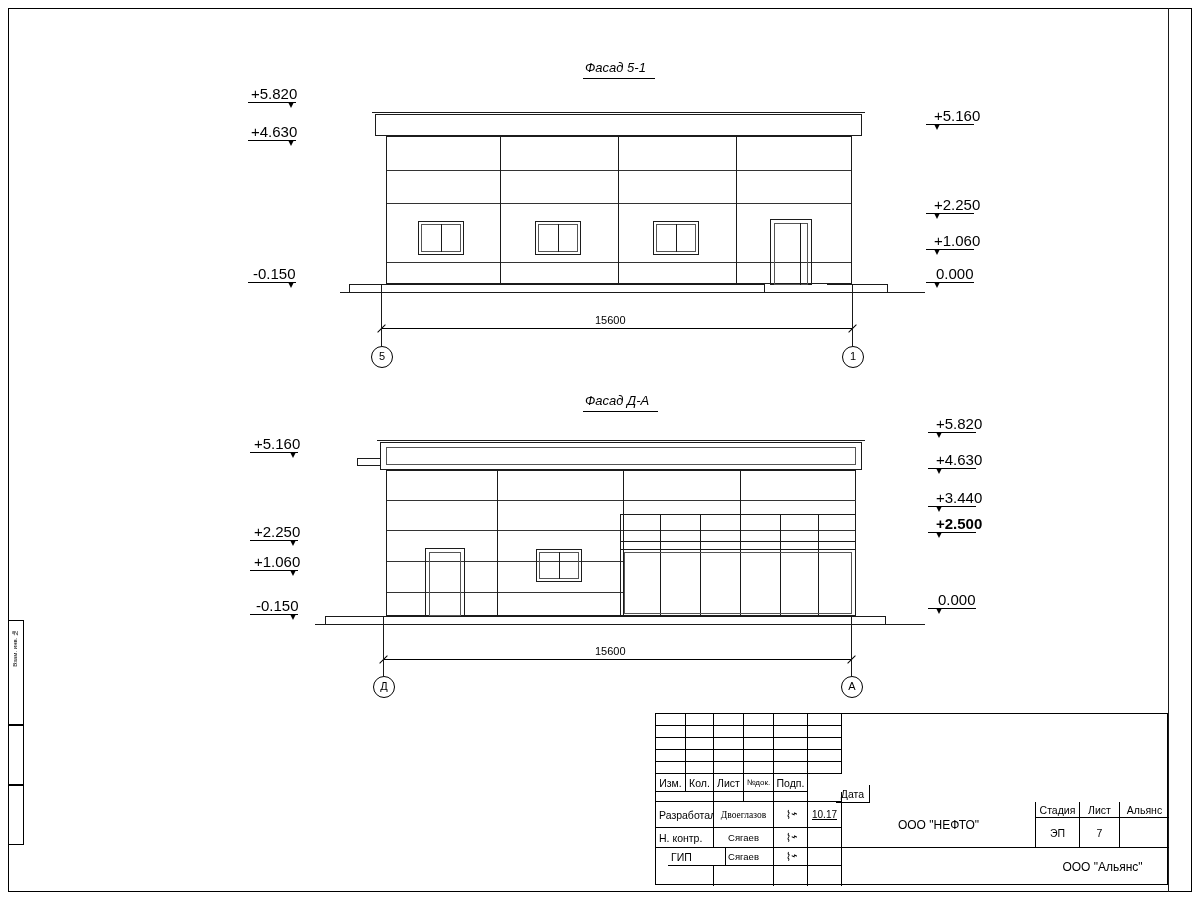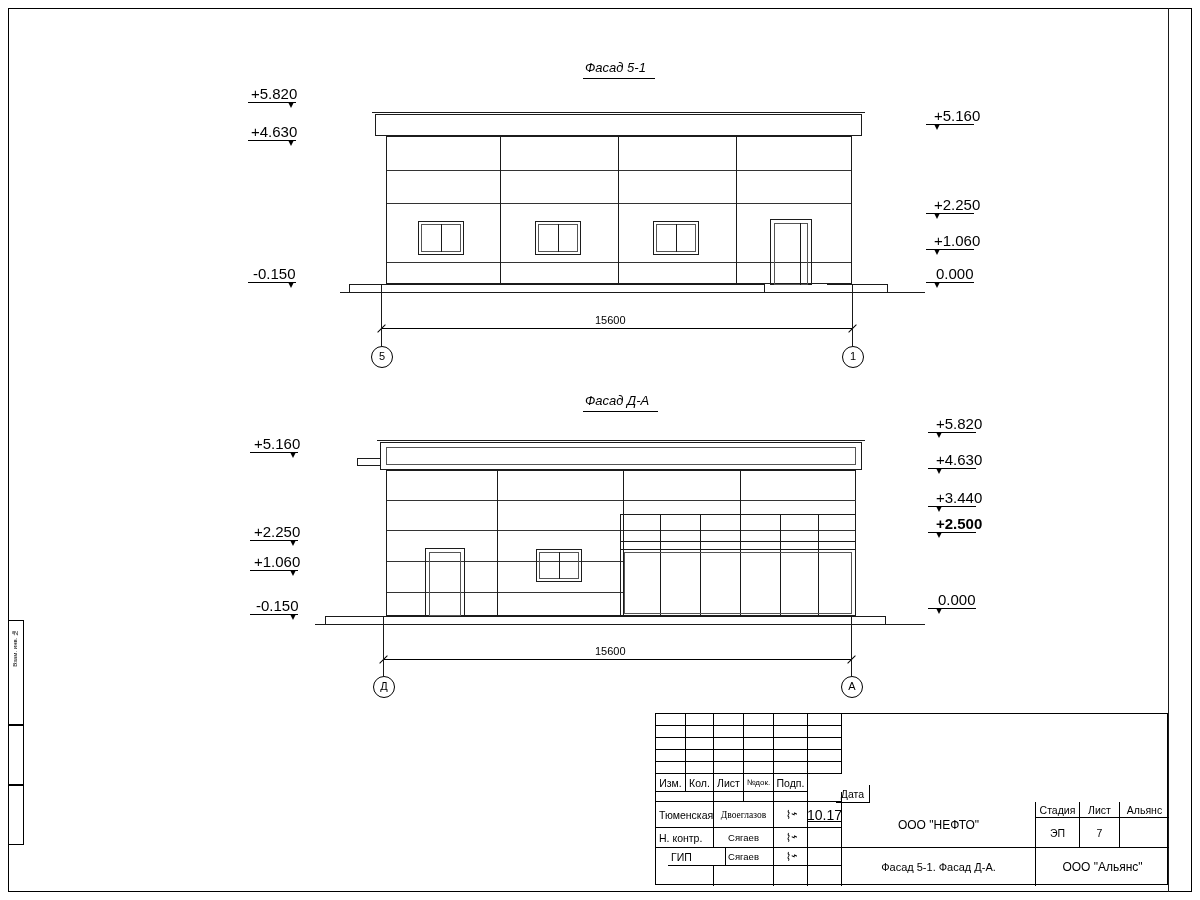--- a/index.html
+++ b/index.html
@@ -349,26 +349,26 @@
     <div class="cell bdr-r bdr-b" style="left:88px; top:60px; width:30px; height:18px; font-size:8px;">№док.</div>
     <div class="cell bdr-r bdr-b" style="left:118px; top:60px; width:34px; height:18px;">Подп.</div>
     <div class="cell bdr-r bdr-b" style="left:152px; top:71px; width:34px; height:18px;margin-left:28px;">Дата</div>
 
     <div class="cell bdr-r bdr-b" style="left:0; top:78px; width:58px; height:10px;"></div>
     <div class="cell bdr-r bdr-b" style="left:58px; top:78px; width:30px; height:10px;"></div>
     <div class="cell bdr-r bdr-b" style="left:88px; top:78px; width:30px; height:10px;"></div>
     <div class="cell bdr-r bdr-b" style="left:118px; top:78px; width:34px; height:10px;"></div>
     <div class="cell bdr-r bdr-b" style="left:152px; top:78px; width:34px; height:10px;"></div>
 
-    <div class="cell bdr-r bdr-b" style="left:0; top:88px; width:58px; height:26px; justify-content:flex-start; padding-left:3px;">Тюменская</div>
+    <div class="cell bdr-r bdr-b" style="left:0; top:88px; width:58px; height:26px; justify-content:flex-start; padding-left:3px;">Разработал</div>
     <div class="cell bdr-r bdr-b" style="left:58px; top:88px; width:60px; height:26px; font-size:9.5px;font-family:Liberation Serif, serif;">Двоеглазов</div>
     <div class="cell bdr-r bdr-b" style="left:118px; top:88px; width:34px; height:26px;">
         <span class="sig">⌇⌁</span>
       </div>
-    <div class="cell bdr-r bdr-b" style="left:152px; top:88px; width:34px; height:26px; font-size:14px;text-decoration:underline;">10.17</div>
+    <div class="cell bdr-r bdr-b" style="left:152px; top:88px; width:34px; height:26px; font-size:10px;text-decoration:underline;">10.17</div>
 
     <div class="cell bdr-r bdr-b" style="left:0; top:114px; width:58px; height:20px; justify-content:flex-start; padding-left:3px;">Н. контр.</div>
     <div class="cell bdr-r bdr-b" style="left:58px; top:114px; width:60px; height:20px; font-size:9.5px;">Сягаев</div>
     <div class="cell bdr-r bdr-b" style="left:118px; top:114px; width:34px; height:20px;">
         <span class="sig">⌇⌁</span>
       </div>
     <div class="cell bdr-r bdr-b" style="left:152px; top:114px; width:34px; height:20px;"></div>
 
     <div class="cell bdr-r bdr-b" style="left:12px; top:134px; width:58px; height:18px; justify-content:flex-start; padding-left:3px;">ГИП</div>
     <div class="cell bdr-r bdr-b" style="left:58px; top:134px; width:60px; height:18px; font-size:9.5px;">Сягаев</div>
@@ -387,17 +387,16 @@
     <div class="cell bdr-r bdr-b" style="left:186px; top:88px; width:194px; height:46px; font-size:12px;">ООО "НЕФТО"</div>
 
     <div class="cell bdr-r bdr-b" style="left:380px; top:88px; width:44px; height:16px;">Стадия</div>
     <div class="cell bdr-r bdr-b" style="left:424px; top:88px; width:40px; height:16px;">Лист</div>
     <div class="cell bdr-b" style="left:464px; top:88px; width:49px; height:16px;">Альянс</div>
 
     <div class="cell bdr-r bdr-b" style="left:380px; top:104px; width:44px; height:30px;">ЭП</div>
     <div class="cell bdr-r bdr-b" style="left:424px; top:104px; width:40px; height:30px;">7</div>
     <div class="cell bdr-b" style="left:464px; top:104px; width:49px; height:30px;"></div>
 
-    <div class="cell bdr-r" style="left:186px; top:134px; width:194px; height:38px; font-size:11px;">Фасад 5-1. Фасад Д-А.</div>
     <div class="cell" style="left:380px; top:134px; width:133px; height:38px; font-size:12px;">ООО "Альянс"</div>
   </div>
 
 </div>
 
 </body></html>

